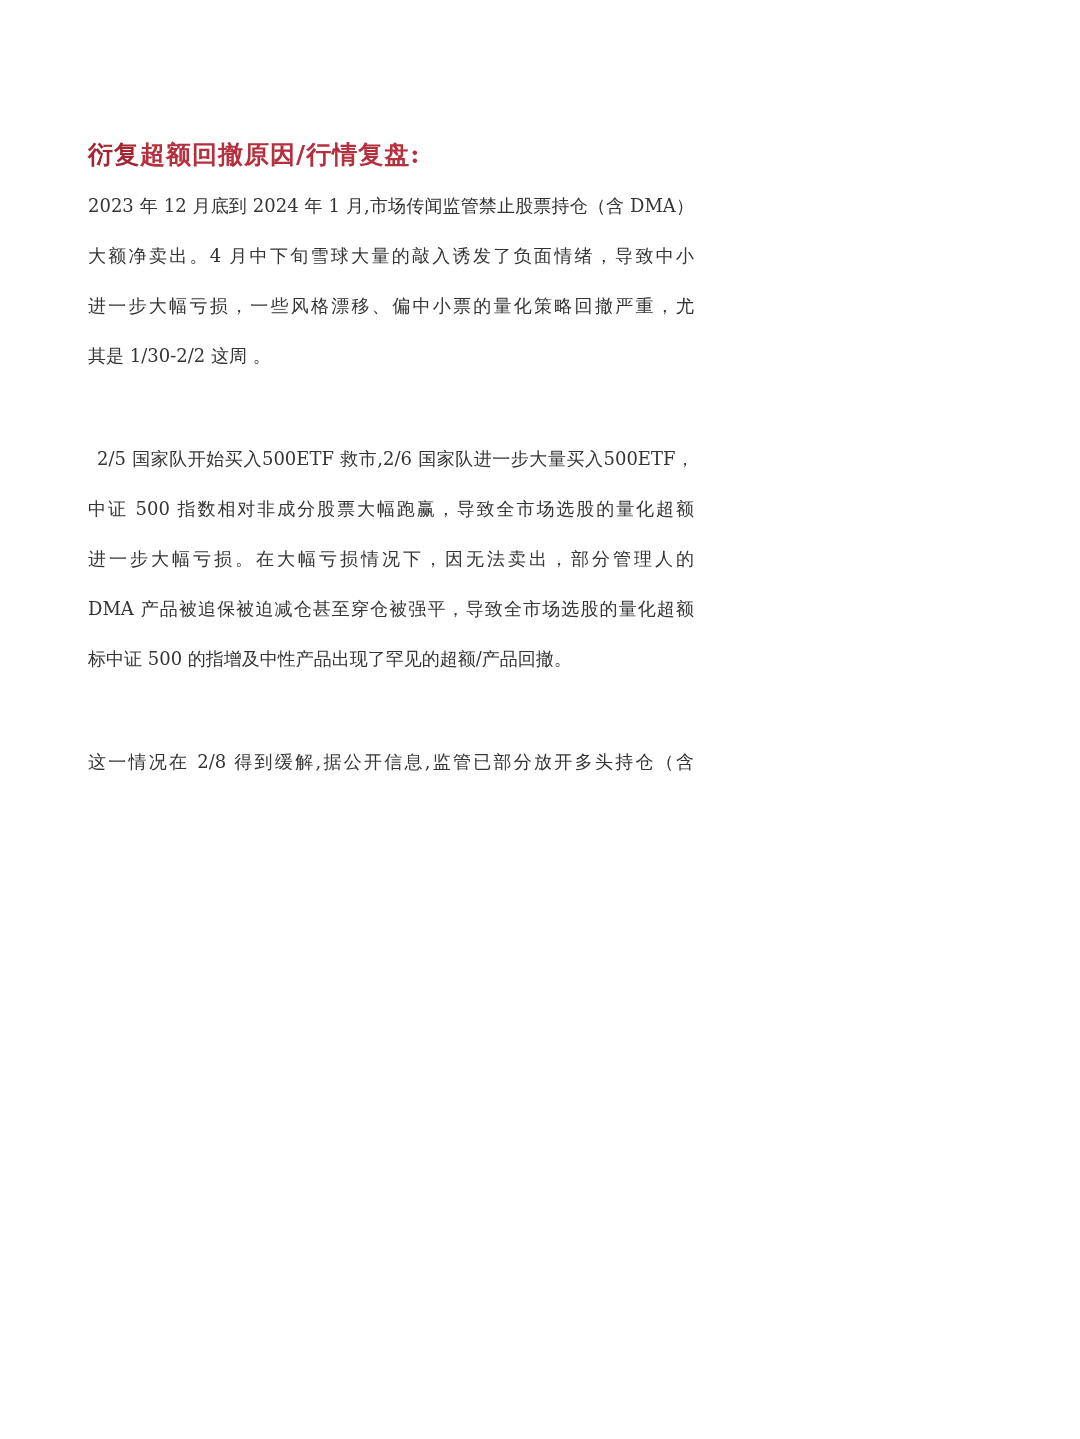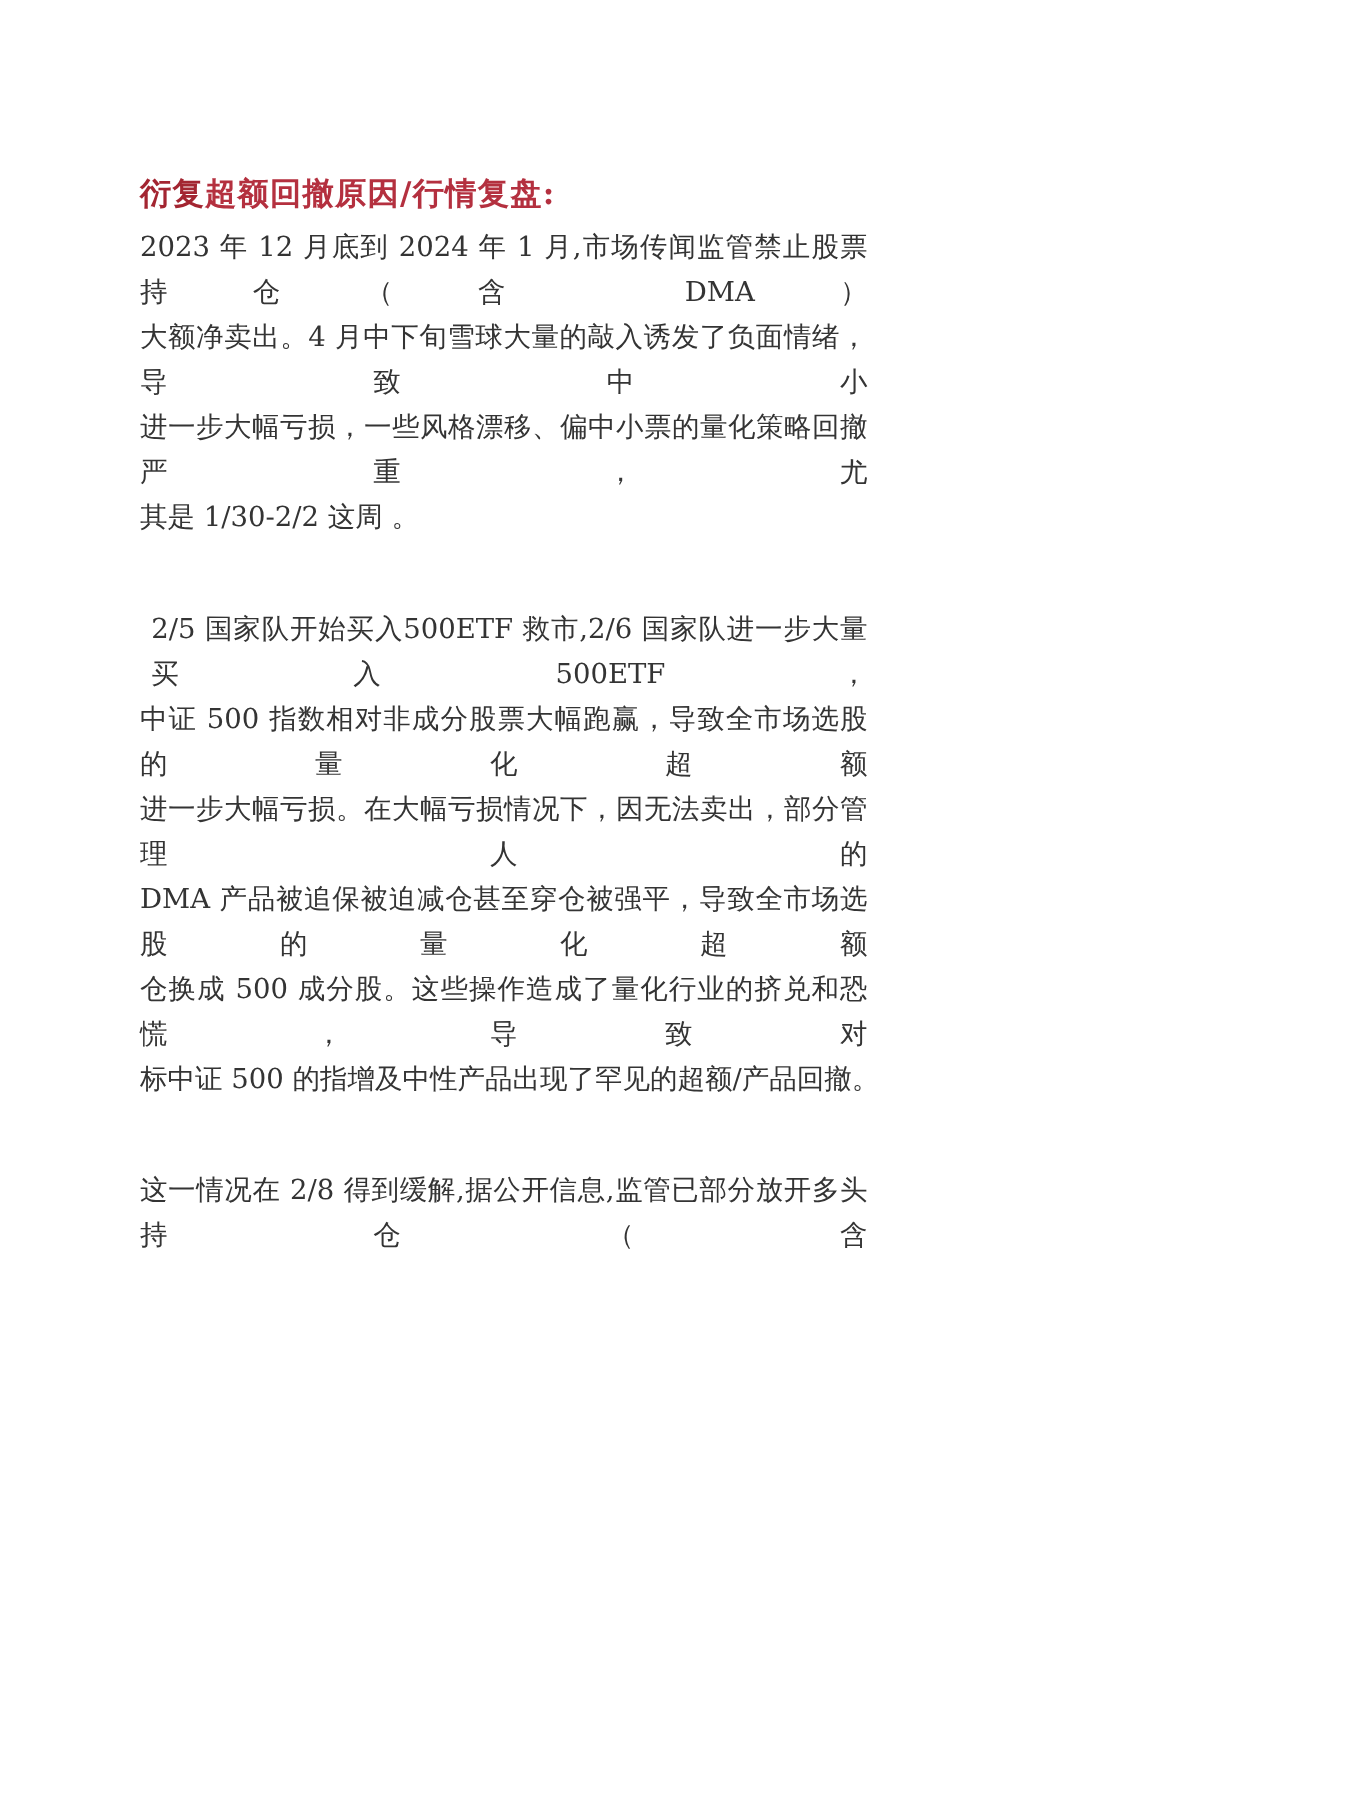--- a/index.html
+++ b/index.html
@@ -10,21 +10,21 @@
   body {
     width: 1080px;
     height: 1439px;
     font-family: "DejaVu Serif", "Liberation Serif", serif;
     overflow: hidden;
   }
   .page {
     box-sizing: border-box;
     width: 868px;
     height: 1439px;
-    padding: 128px 174px 0 112px;
+    padding: 128px 174px 0 88px;
     background: #ffffff;
   }
   .heading {
     font-size: 25px;
     line-height: 53px;
     margin: 0;
     font-weight: bold;
     color: #b4303f;
     letter-spacing: 1px;
   }
@@ -32,22 +32,22 @@
     font-weight: bold;
     color: #a32531;
   }
   .para {
     margin: 0 0 53px 0;
   }
   .para:last-child {
     margin-bottom: 0;
   }
   .line {
-    font-size: 22px;
-    line-height: 36px;
+    font-size: 18px;
+    line-height: 50px;
     color: #343434;
     white-space: nowrap;
   }
   .line.full {
     white-space: normal;
     text-align: justify;
     text-align-last: justify;
   }
   .line.indent {
     padding-left: 9px;
@@ -65,21 +65,20 @@
     <div class="line full">大额净卖出。4 月中下旬雪球大量的敲入诱发了负面情绪，导致中小</div>
     <div class="line full">进一步大幅亏损，一些风格漂移、偏中小票的量化策略回撤严重，尤</div>
     <div class="line">其是 1/30-2/2 这周 。</div>
   </div>
 
   <div class="para">
     <div class="line full indent">2/5 国家队开始买入500ETF 救市,2/6 国家队进一步大量买入500ETF，</div>
     <div class="line full">中证 500 指数相对非成分股票大幅跑赢，导致全市场选股的量化超额</div>
     <div class="line full">进一步大幅亏损。在大幅亏损情况下，因无法卖出，部分管理人的</div>
     <div class="line full">DMA 产品被追保被迫减仓甚至穿仓被强平，导致全市场选股的量化超额</div>
-    <div class="line full">仓换成 500 成分股。这些操作造成了量化行业的挤兑和恐慌，导致对</div>
     <div class="line">标中证 500 的指增及中性产品出现了罕见的超额/产品回撤。</div>
   </div>
 
   <div class="para">
     <div class="line full">这一情况在 2/8 得到缓解,据公开信息,监管已部分放开多头持仓（含</div>
 
   </div>
 
 </div>
 

